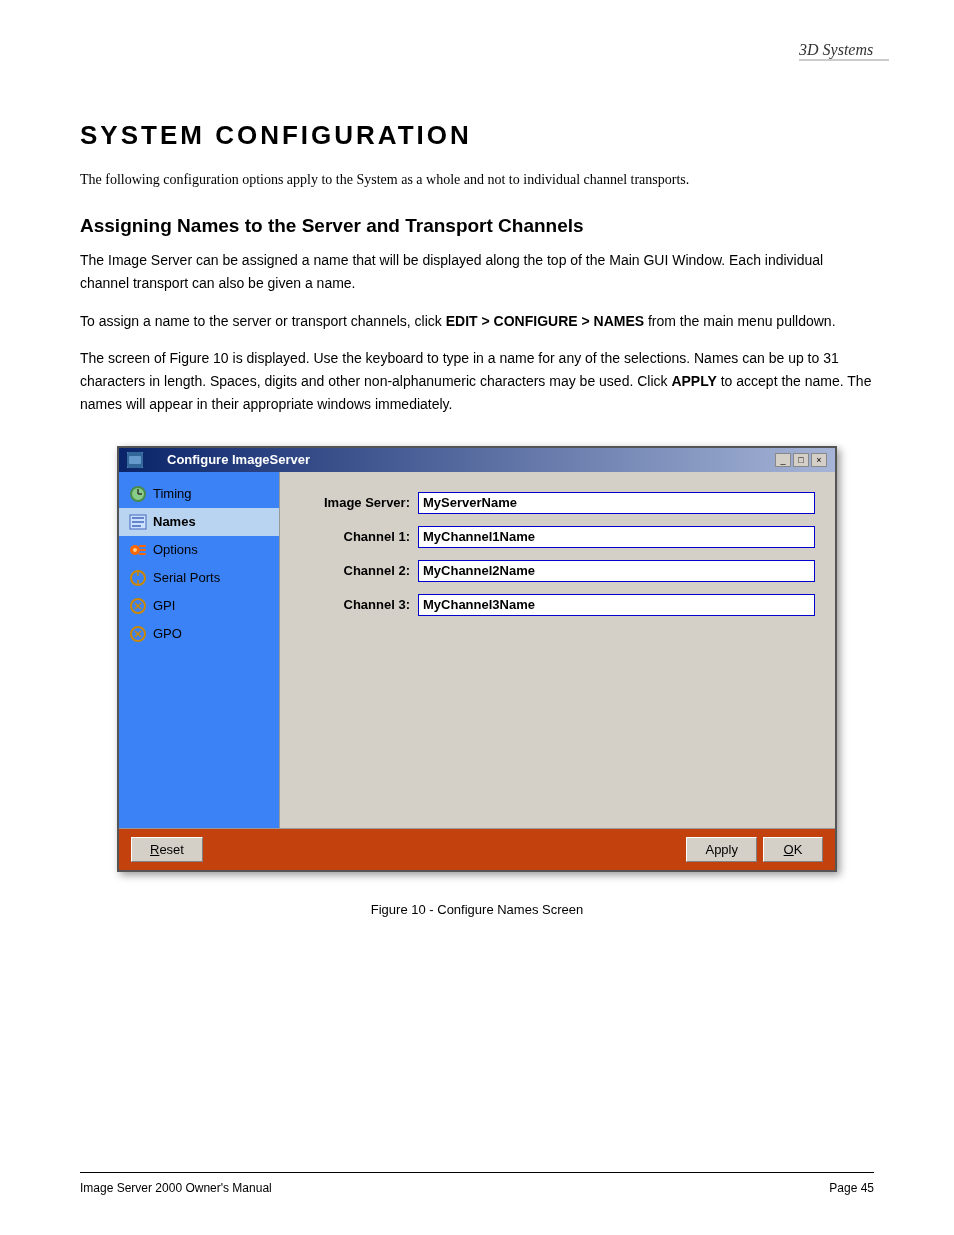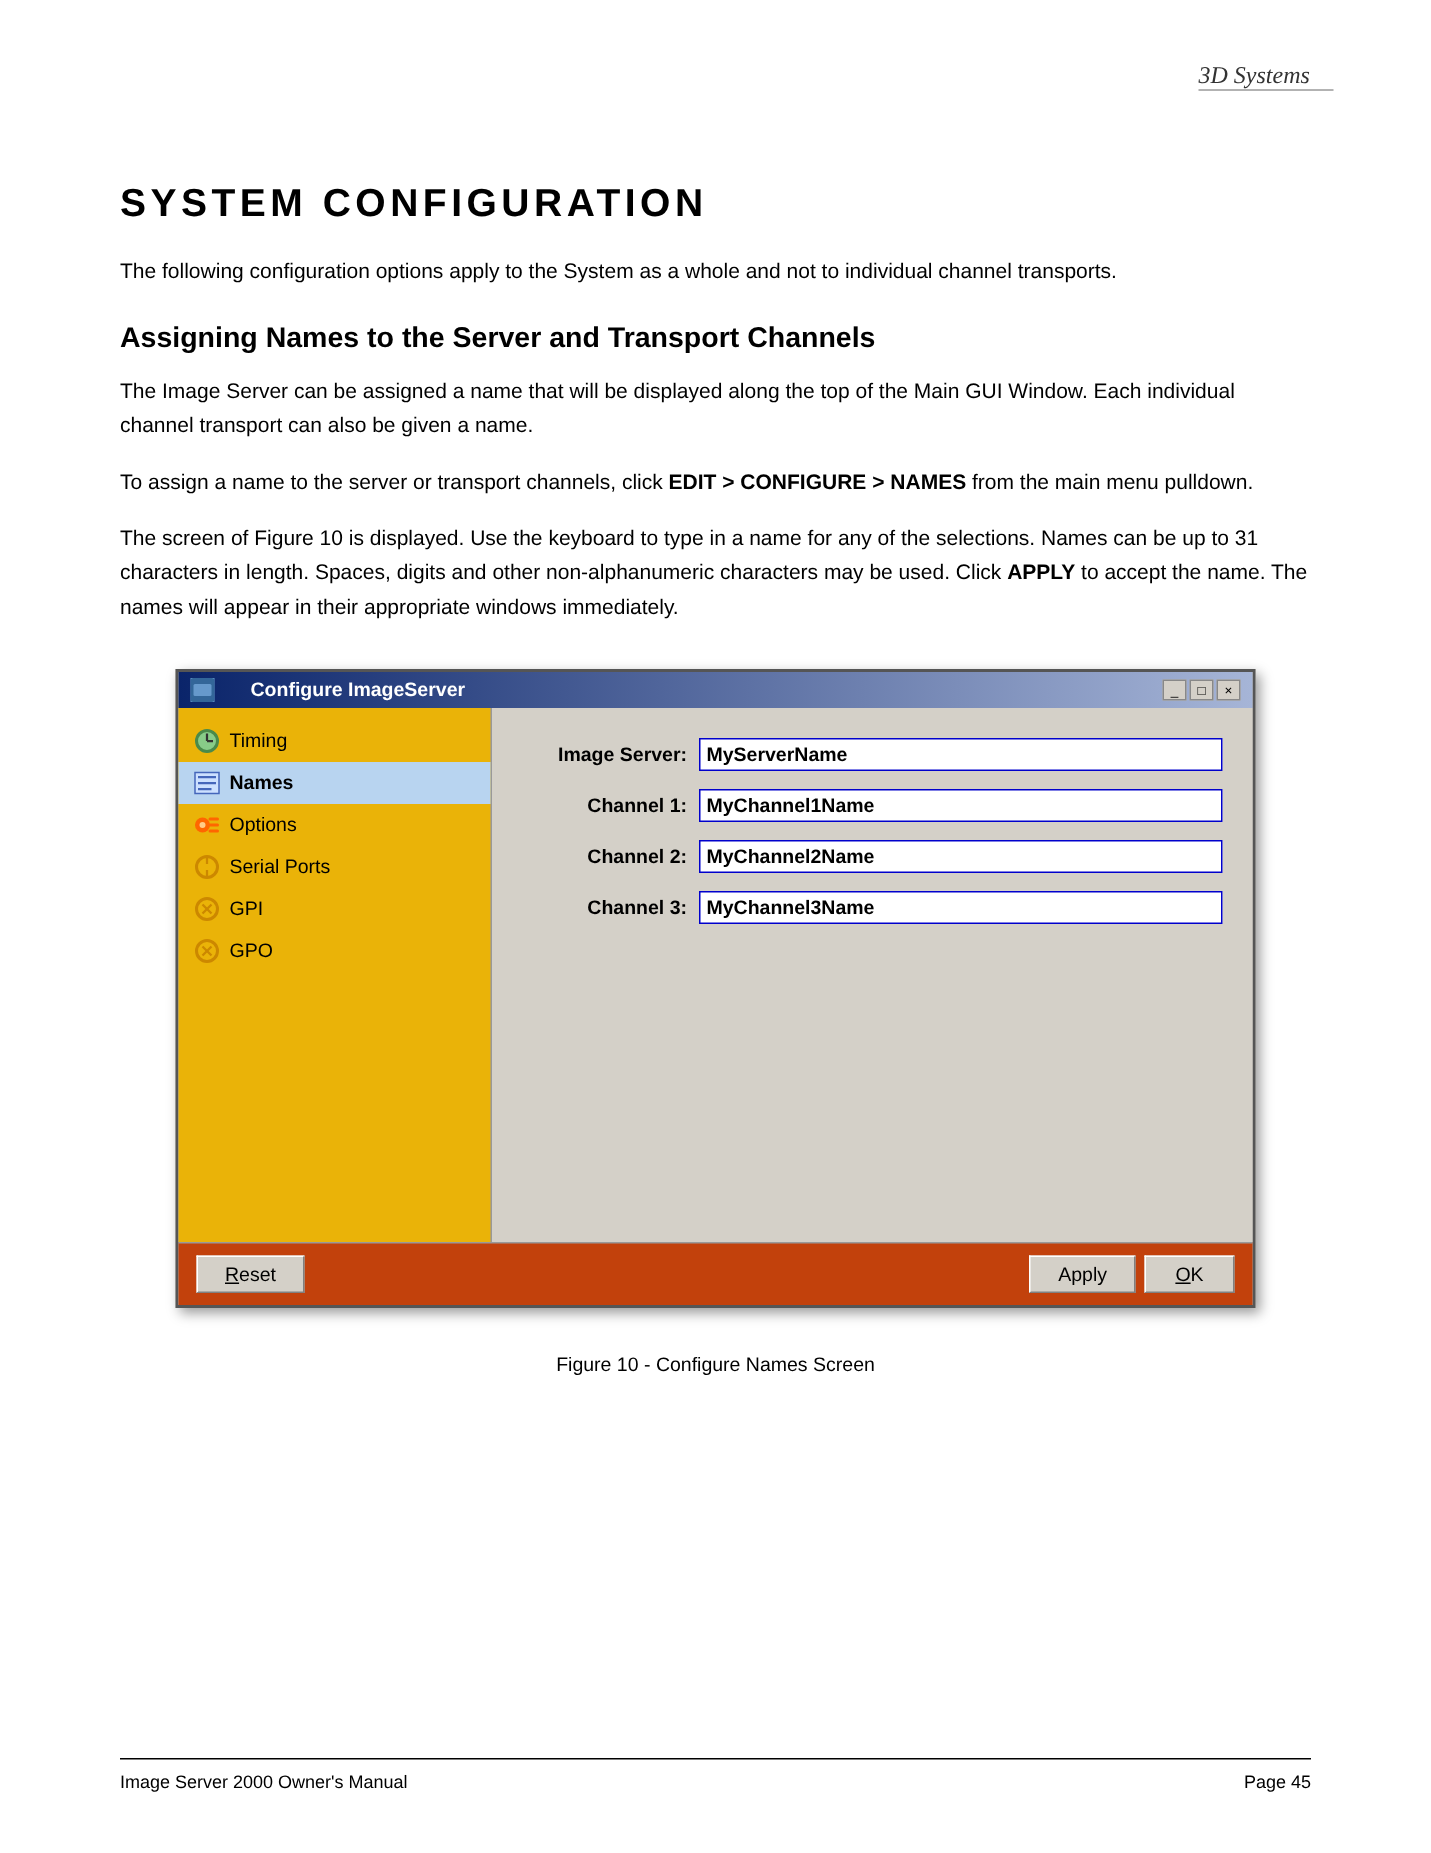--- a/index.html
+++ b/index.html
@@ -36,21 +36,21 @@
       letter-spacing: 3px;
       text-transform: uppercase;
       margin-bottom: 18px;
       margin-top: 60px;
     }
 
     .intro-text {
       font-size: 14px;
       line-height: 1.6;
       margin-bottom: 24px;
-      font-family: Liberation Sans, sans-serif;
+      font-family: Liberation Serif, serif;
     }
 
     .section-title {
       font-family: Arial, Helvetica, sans-serif;
       font-size: 19px;
       font-weight: bold;
       margin-bottom: 12px;
     }
 
     .body-text {
@@ -121,22 +121,22 @@
       flex-direction: column;
     }
 
     .dialog-content {
       display: flex;
       flex: 1;
     }
 
     
     .sidebar {
-      width: 209px;
-      background: #eab308;
+      width: 161px;
+      background: #3b82f6;
       border-right: 1px solid #999;
       padding: 8px 0;
     }
 
     .sidebar-item {
       display: flex;
       align-items: center;
       padding: 5px 10px;
       font-family: Arial, Helvetica, sans-serif;
       font-size: 13px;

